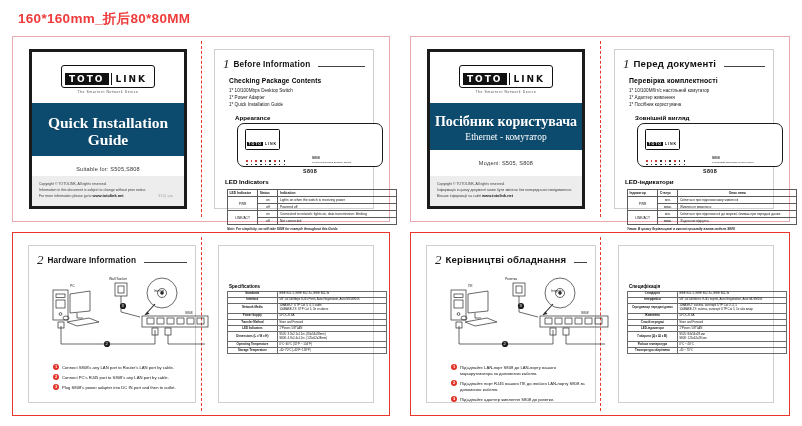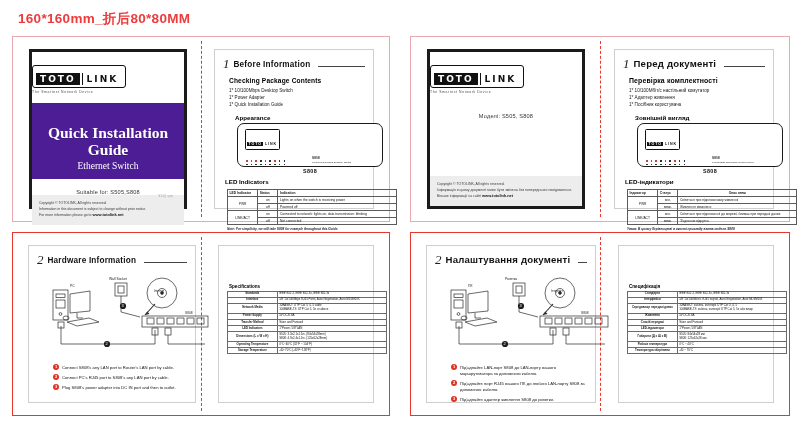--- a/index.html
+++ b/index.html
@@ -20,26 +20,26 @@
   .fold.tl{left:50%;}
 
   .half{position:absolute;box-sizing:border-box;top:6px;bottom:6px;}
   .halfL{left:7px;width:176px;}
   .halfR{right:7px;width:176px;}
   .halfLw{left:7px;width:178px;}
   .halfRw{right:7px;width:178px;}
 
   
   .cover{position:absolute;left:9px;top:6px;right:9px;bottom:6px;border:3px solid #1b1b1b;background:#fff;box-sizing:border-box;display:flex;flex-direction:column;}
-  .cov-logo-wrap{flex:0 0 auto;padding:13px 0 9px;text-align:left;}
+  .cov-logo-wrap{flex:0 0 auto;padding:13px 0 9px;text-align:center;}
   .logo{display:inline-block;border:1.4px solid #111;border-radius:3px;padding:1.5px 3px;background:#fff;}
   .logo .toto{display:inline-block;background:#111;color:#fff;font-weight:700;letter-spacing:2px;padding:1px 4px;font-size:9px;font-family:"DejaVu Sans",sans-serif;}
   .logo .link{display:inline-block;background:#fff;color:#111;font-weight:700;letter-spacing:2px;padding:1px 4px;font-size:9px;font-family:"DejaVu Sans",sans-serif;border-left:1.4px solid #111;margin-left:2px;}
   .logo-sub{font-size:3.4px;letter-spacing:.6px;color:#4a4a4a;margin-top:2px;}
-  .cov-band{background:#4c1d95;color:#fff;text-align:center;padding:21px 4px 8px;}
+  .cov-band{background:#0c4a6e;color:#fff;text-align:center;padding:11px 4px 8px;}
   .cov-band .t1{font-family:"Liberation Serif",serif;font-weight:700;font-size:15.5px;line-height:1.1;text-shadow:0 1px 0 rgba(0,0,0,.18);}
   .cov-band .t1.uk{font-size:14px;}
   .cov-band .t2{font-family:"Liberation Serif",serif;font-size:9.5px;margin-top:3px;}
   .cov-model{text-align:center;font-size:5.6px;color:#333;padding-top:10px;letter-spacing:.2px;}
   .cov-spacer{flex:1 1 auto;}
   .cov-foot{background:#ededed;padding:5px 7px 6px;font-size:3.5px;line-height:1.75;color:#3a3a3a;}
   .cov-foot b{font-size:3.9px;color:#111;}
   .cov-code{position:absolute;right:11px;bottom:8px;font-size:2.6px;color:#8a8a8a;letter-spacing:.2px;}
 
   
@@ -105,21 +105,20 @@
     <div class="half halfL">
       <div class="cover">
         <div class="cov-logo-wrap">
           <span class="logo">
             <span class="toto">TOTO</span><span class="link">LINK</span>
           </span>
           <div class="logo-sub">The Smartest Network Device</div>
         </div>
         <div class="cov-band">
           <div class="t1">Quick Installation Guide</div>
-          <div class="t2">Ethernet Switch</div>
         </div>
         <div class="cov-model">Suitable for: S505,S808</div>
         <div class="cov-spacer"></div>
         <div class="cov-foot">
           <div>Copyright © TOTOLINK, All rights reserved.</div>
           <div>Information in this document is subject to change without prior notice.</div>
           <div><span>For more information please go to </span><b>www.totolink.net</b></div>
         </div>
         <div class="cov-code">V1.0 | 说明</div>
       </div>
@@ -214,20 +213,24 @@
   <div class="board pink bTR">
     <div class="fold tl"></div>
 
     <div class="half halfL">
       <div class="cover">
         <div class="cov-logo-wrap">
           <span class="logo">
             <span class="toto">TOTO</span><span class="link">LINK</span>
           </span>
           <div class="logo-sub">The Smartest Network Device</div>
+        </div>
+        <div class="cov-band">
+          <div class="t1 uk">Посібник користувача</div>
+          <div class="t2">Ethernet - комутатор</div>
         </div>
         <div class="cov-model">Моделі: S505, S808</div>
         <div class="cov-spacer"></div>
         <div class="cov-foot">
           <div>Copyright © TOTOLINK, All rights reserved.</div>
           <div>Інформація в цьому документі може бути змінена без попереднього повідомлення.</div>
           <div><span>Більше інформації на сайті </span><b>www.totolink.net</b></div>
         </div>
       </div>
     </div>
@@ -448,21 +451,21 @@
     </div>
   </div>
 
   <div class="board red bBR">
     <div class="fold tl"></div>
 
     <div class="half halfLw" style="width:186px">
       <div class="page">
         <div class="sec-head">
           <div class="sec-num">2</div>
-          <div class="sec-title uk">Налаштування документі</div>
+          <div class="sec-title uk">Керівництві обладнання</div>
           <div class="sec-rule"></div>
         </div>
 
         <div class="diagram">
           <svg width="174" height="92" viewBox="0 0 174 92">
             <g fill="none" stroke="#2a2a2a" stroke-width="0.7">
               <rect x="16" y="22" width="15" height="30"></rect>
               <rect x="19" y="26" width="9" height="3.5"></rect>
               <rect x="19" y="32" width="9" height="8"></rect>
               <circle cx="23.5" cy="46" r="1.4"></circle>

